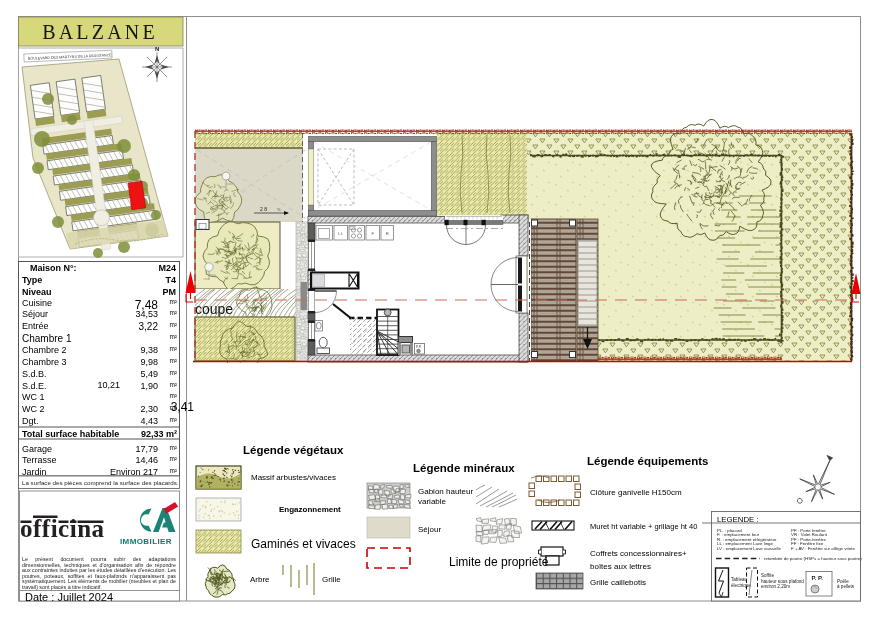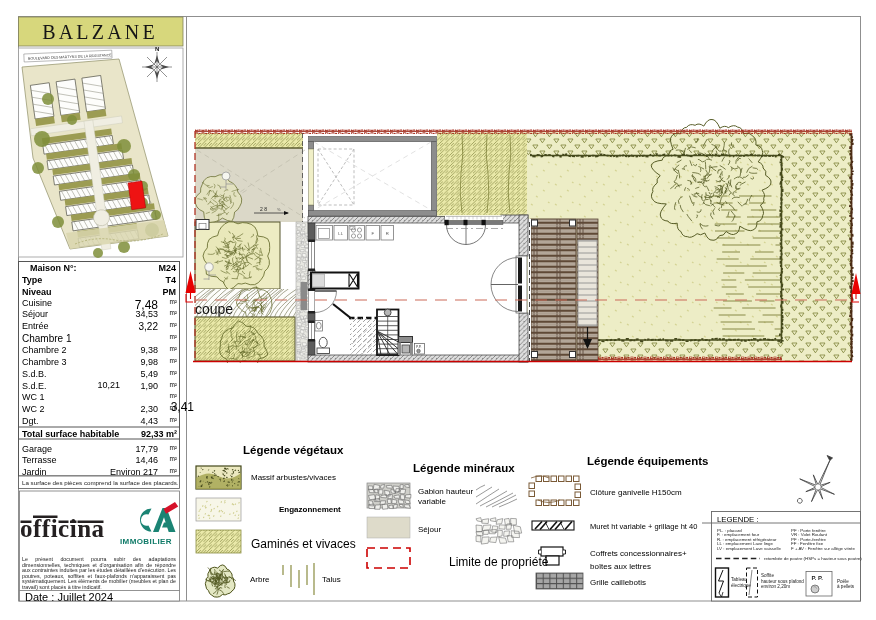--- a/index.html
+++ b/index.html
@@ -600,21 +600,21 @@
 <div class="t" style="left:22px;top:557px;width:154px;font-size:5.3px;line-height:5.6px;color:#222;white-space:normal;text-align:justify">Le présent document pourra subir des adaptations dimensionnelles, techniques et d'organisation afin de répondre aux contraintes induites par les études détaillées d'exécution. Les poutres, poteaux, soffites et faux-plafonds n'apparaissent pas systématiquement. Les éléments de mobilier (meubles et plan de travail) sont placés à titre indicatif.</div>
 
 <div class="t" style="left:25px;top:590.5px;font-size:11px;font-weight:normal;color:#000;">Date : Juillet 2024</div>
 
 <div class="t" style="left:243px;top:444.0px;font-size:11.5px;font-weight:bold;color:#000;">Légende végétaux</div>
 
 <div class="t" style="left:251px;top:472.5px;font-size:8px;font-weight:normal;color:#000;">Massif arbustes/vivaces</div>
 <div class="t" style="left:251px;top:504.5px;font-size:8px;font-weight:bold;color:#000;padding-left:28px;">Engazonnement</div>
 <div class="t" style="left:251px;top:536.5px;font-size:12px;font-weight:normal;color:#000;">Gaminés et vivaces</div>
 <div class="t" style="left:250px;top:574.5px;font-size:8px;font-weight:normal;color:#000;">Arbre</div>
-<div class="t" style="left:322px;top:574.5px;font-size:8px;font-weight:normal;color:#000;">Talus</div>
+<div class="t" style="left:322px;top:574.5px;font-size:8px;font-weight:normal;color:#000;">Grille</div>
 
 <div class="t" style="left:413px;top:462.0px;font-size:11.5px;font-weight:bold;color:#000;">Légende minéraux</div>
 
 <div class="t" style="left:418px;top:486.5px;font-size:8px;font-weight:normal;color:#000;white-space:normal;width:80px;line-height:10px">Gabion hauteur<br>variable</div>
 <div class="t" style="left:418px;top:524.5px;font-size:8px;font-weight:normal;color:#000;">Séjour</div>
 <div class="t" style="left:418px;top:554.5px;font-size:12px;font-weight:normal;color:#000;padding-left:31px;">Limite de propriété</div>
 
 <div class="t" style="left:587px;top:455.0px;font-size:11.5px;font-weight:bold;color:#000;">Légende équipements</div>
 
 <div class="t" style="left:590px;top:487.5px;font-size:8px;font-weight:normal;color:#000;">Clôture ganivelle H150cm</div>

